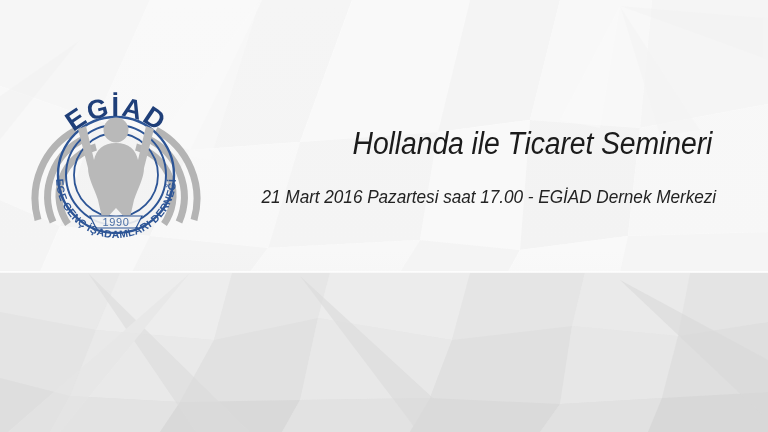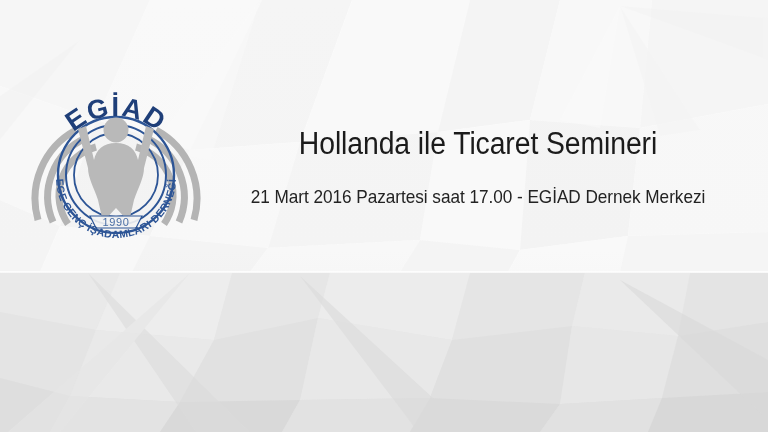--- a/index.html
+++ b/index.html
@@ -44,21 +44,22 @@
     height: 2px;
     background: linear-gradient(180deg, #ffffff 0%, #f6f6f6 100%);
   }
 
   
   .text-block {
     position: absolute;
     left: 222px;
     top: 124px;
     width: 512px;
-    text-align: center;
+    text-align: right;
+    font-style: italic;
   }
   .headline {
     margin: 0;
     font-family: "Liberation Sans", sans-serif;
     font-size: 31px;
     line-height: 40px;
     font-weight: 400;
     letter-spacing: -0.1px;
     color: #1b1b1b;
     white-space: nowrap;

